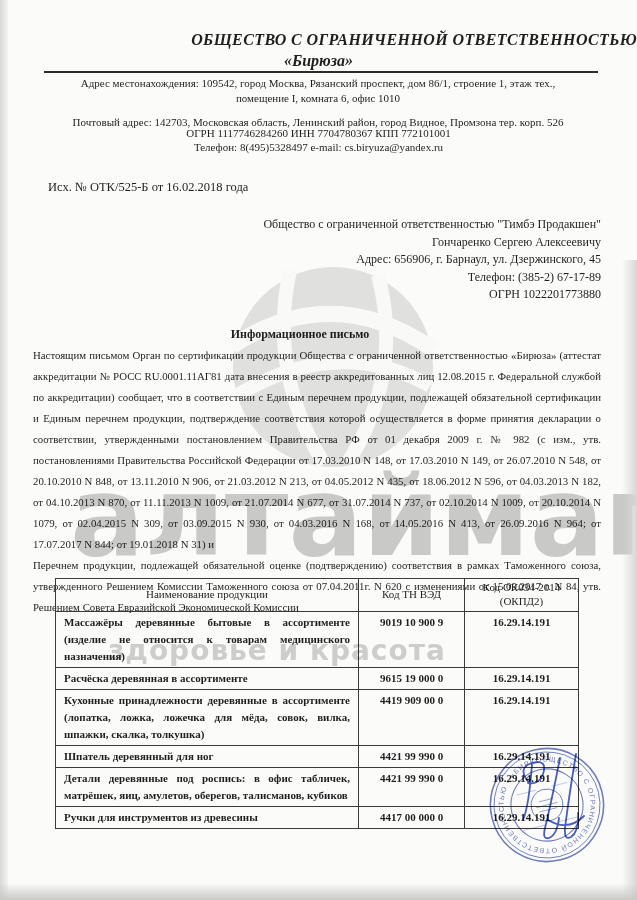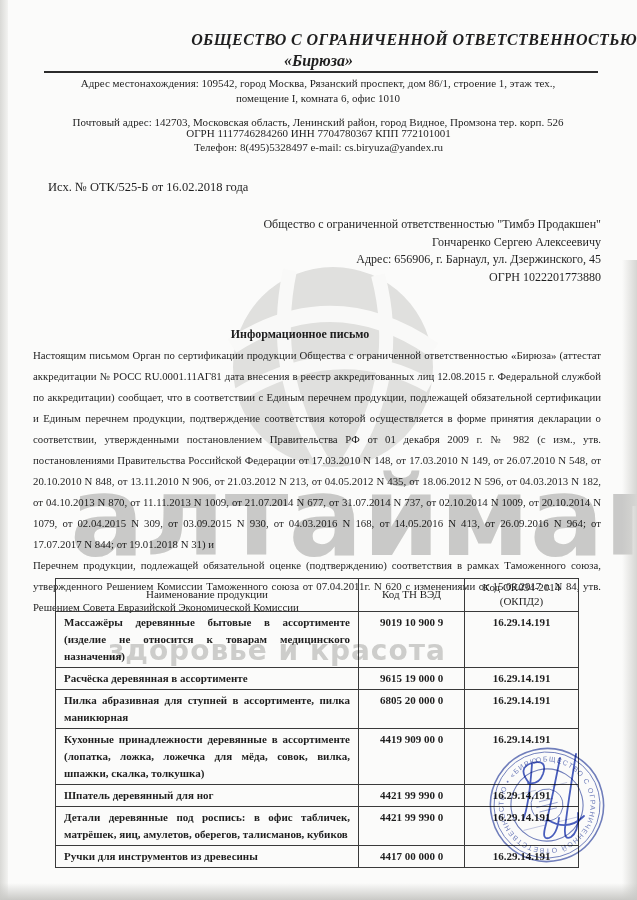--- a/index.html
+++ b/index.html
@@ -76,20 +76,21 @@
   <div class="addr2">Почтовый адрес: 142703, Московская область, Ленинский район, город Видное, Промзона тер. корп. 526</div>
   <div class="ogrn-line">ОГРН 1117746284260 ИНН 7704780367 КПП 772101001</div>
   <div class="phone-line">Телефон: 8(495)5328497 e-mail: cs.biryuza@yandex.ru</div>
 
   <div class="outgoing">Исх. № ОТК/525-Б от 16.02.2018 года</div>
 
   <div class="recipient">
     <div>Общество с ограниченной ответственностью "Тимбэ Продакшен"</div>
     <div>Гончаренко Сергею Алексеевичу</div>
     <div>Адрес: 656906, г. Барнаул, ул. Дзержинского, 45</div>
+    <div>Телефон: (385-2) 67-17-89</div>
     <div>ОГРН 1022201773880</div>
   </div>
 
   <div class="letter-title">Информационное письмо</div>
   <div class="body-text">
     <p>Настоящим письмом Орган по сертификации продукции Общества с ограниченной ответственностью «Бирюза» (аттестат аккредитации № РОСС RU.0001.11АГ81 дата внесения в реестр аккредитованных лиц 12.08.2015 г. Федеральной службой по аккредитации) сообщает, что в соответствии с Единым перечнем продукции, подлежащей обязательной сертификации и Единым перечнем продукции, подтверждение соответствия которой осуществляется в форме принятия декларации о соответствии, утвержденными постановлением Правительства РФ от 01 декабря 2009 г. № 982 (с изм., утв. постановлениями Правительства Российской Федерации от 17.03.2010 N 148, от 17.03.2010 N 149, от 26.07.2010 N 548, от 20.10.2010 N 848, от 13.11.2010 N 906, от 21.03.2012 N 213, от 04.05.2012 N 435, от 18.06.2012 N 596, от 04.03.2013 N 182, от 04.10.2013 N 870, от 11.11.2013 N 1009, от 21.07.2014 N 677, от 31.07.2014 N 737, от 02.10.2014 N 1009, от 20.10.2014 N 1079, от 02.04.2015 N 309, от 03.09.2015 N 930, от 04.03.2016 N 168, от 14.05.2016 N 413, от 26.09.2016 N 964; от 17.07.2017 N 844; от 19.01.2018 N 31) и</p>
     <p>Перечнем продукции, подлежащей обязательной оценке (подтверждению) соответствия в рамках Таможенного союза, утвержденного Решением Комиссии Таможенного союза от 07.04.2011г. N 620 с изменениями от 15.09.2017 г. N 84, утв. Решением Совета Евразийской Экономической Комиссии</p>
   </div>
 
   <table class="products">
@@ -111,25 +112,20 @@
       <td class="c-tnved">9019 10 900 9</td>
       <td class="c-okpd">16.29.14.191</td>
     </tr>
 
     <tr>
       <td class="c-name">Расчёска деревянная в ассортименте</td>
       <td class="c-tnved">9615 19 000 0</td>
       <td class="c-okpd">16.29.14.191</td>
     </tr>
 
-    <tr>
-      <td class="c-name">Пилка абразивная для ступней в ассортименте, пилка маникюрная</td>
-      <td class="c-tnved">6805 20 000 0</td>
-      <td class="c-okpd">16.29.14.191</td>
-    </tr>
 
     <tr>
       <td class="c-name">Кухонные принадлежности деревянные в ассортименте (лопатка, ложка, ложечка для мёда, совок, вилка, шпажки, скалка, толкушка)</td>
       <td class="c-tnved">4419 909 00 0</td>
       <td class="c-okpd">16.29.14.191</td>
     </tr>
 
     <tr>
       <td class="c-name">Шпатель деревянный для ног</td>
       <td class="c-tnved">4421 99 990 0</td>

